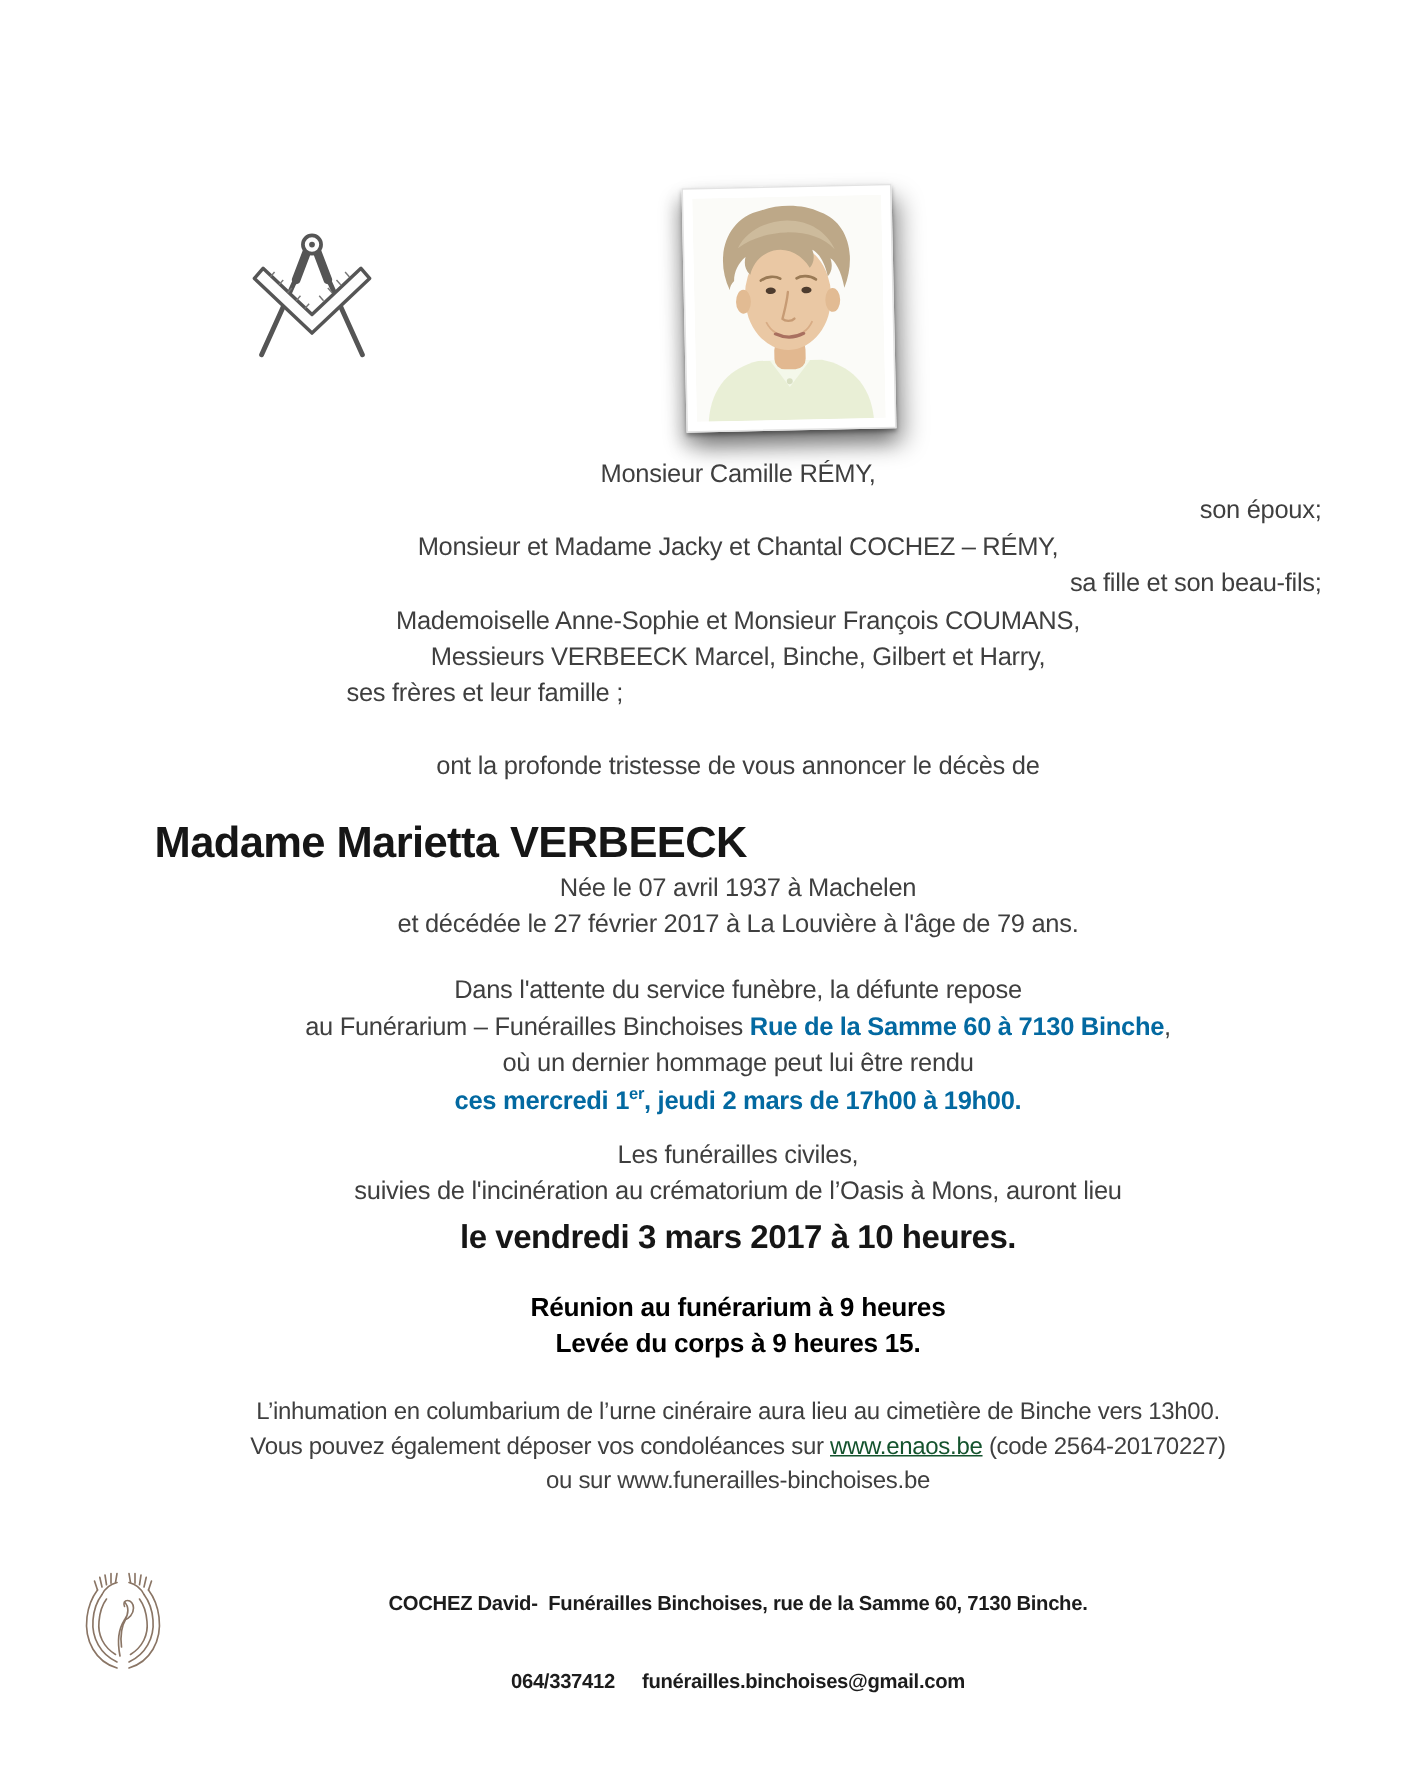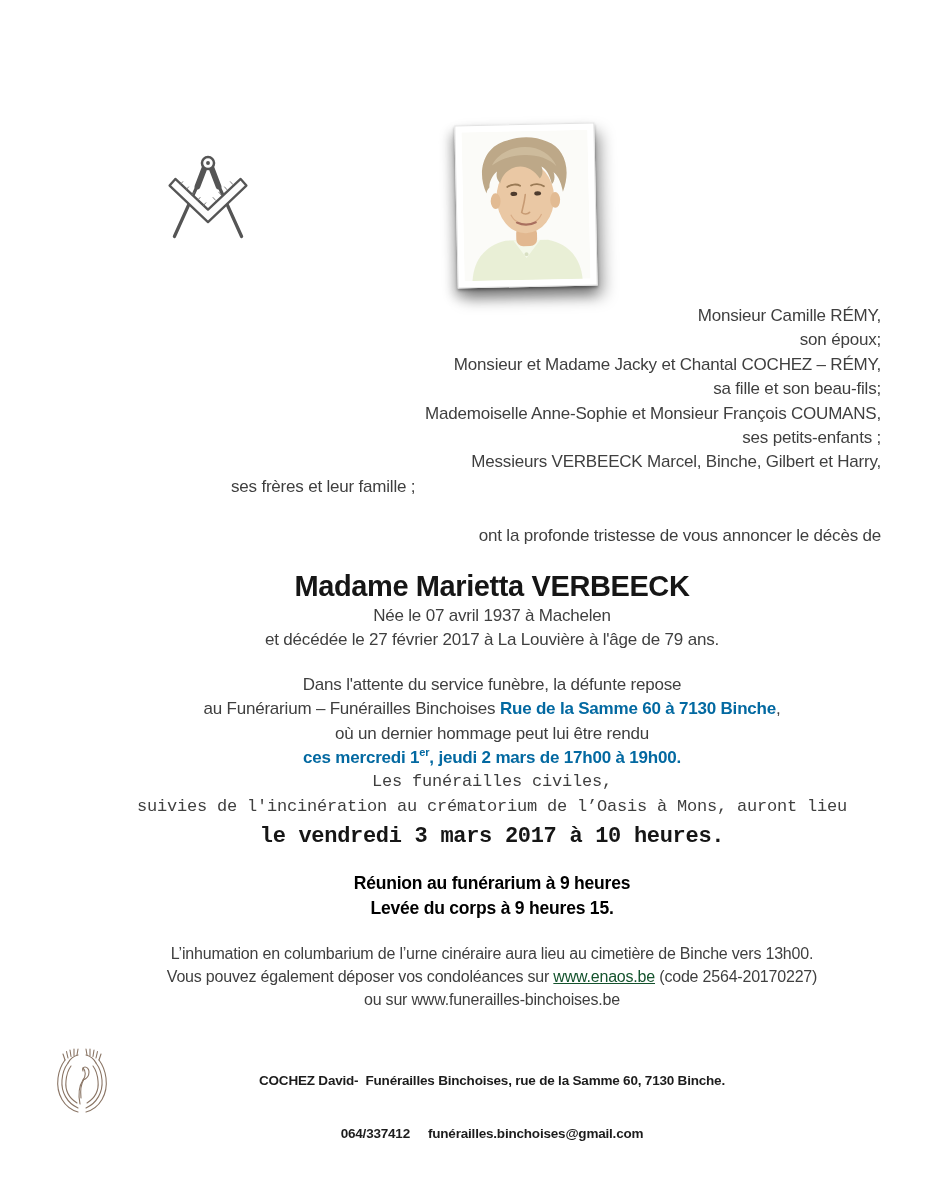--- a/index.html
+++ b/index.html
@@ -33,37 +33,37 @@
     width: 64px; height: 78px;
   }
 
   
   .content {
     position: absolute; left: 103px; top: 304px;
     width: 778px;
     font-size: 17px; line-height: 24.4px;
     letter-spacing: -0.2px;
   }
-  .t-left   { text-align: right; }
+  .t-left   { text-align: center; }
   .t-right  { text-align: right; }
   .t-indent { text-align: left; padding-left: 128px; }
   .center   { text-align: center; }
   .spacer   { height: 24.4px; }
 
   .deceased-name {
-    text-align: center;
+    text-align: left;
     font-size: 29px; line-height: 36px;
     font-weight: 700; color: #161616;
     margin-top: 20px;
     letter-spacing: -0.4px;
   }
   .bold-dark { font-weight: 700; color: #0369a1; }
 
   .repose-block  { margin-top: 20px; }
-  .funeral-block { margin-top: 0; font-family: Liberation Mono, monospace; }
+  .funeral-block { margin-top: 12px; }
   .date-line {
     text-align: center;
     font-size: 22px; line-height: 32px;
     font-weight: 700; color: #161616;
     margin-top: 2px;
     letter-spacing: -0.3px;
   }
   .meeting-block { margin-top: 18px; font-weight: 700; color: #000000; font-size: 17.5px; }
   .info-block    { margin-top: 22px; font-size: 16px; line-height: 23px; }
   .footer-block  {
@@ -150,21 +150,20 @@
   </svg>
 </div>
 
 <div class="content">
 
   <div class="t-left">Monsieur Camille RÉMY,</div>
   <div class="t-right">son époux;</div>
   <div class="t-left">Monsieur et Madame Jacky et Chantal COCHEZ – RÉMY,</div>
   <div class="t-right">sa fille et son beau-fils;</div>
   <div class="t-left">Mademoiselle Anne-Sophie et Monsieur François COUMANS,</div>
-  <div class="t-right">ses petits-enfants ;</div>
   <div class="t-left">Messieurs VERBEECK Marcel, Binche, Gilbert et Harry,</div>
   <div class="t-indent">ses frères et leur famille ;</div>
 
   <div class="spacer"></div>
 
   <div class="t-left">ont la profonde tristesse de vous annoncer le décès de</div>
 
   <div class="deceased-name">Madame Marietta VERBEECK</div>
   <div class="center">Née le 07 avril 1937 à Machelen</div>
   <div class="center">et décédée le 27 février 2017 à La Louvière à l'âge de 79 ans.</div>

